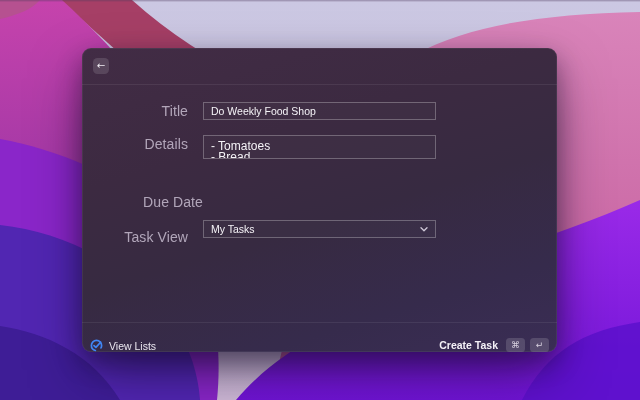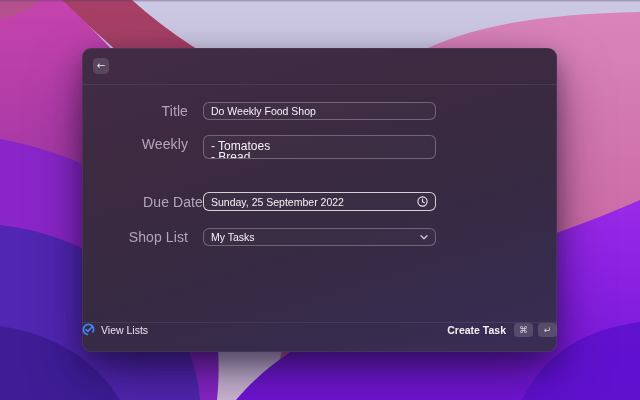--- a/index.html
+++ b/index.html
@@ -35,50 +35,50 @@
     font-size:14px;line-height:11px;color:rgba(223,213,231,.72);
     letter-spacing:.1px;
   }
   .lbl-title{top:58px;}
   .lbl-details{top:91px;}
   .lbl-due{top:149px;padding-left:15px;}
   .lbl-task{top:184px;}
 
   .box{
     position:absolute;left:121px;width:233px;box-sizing:border-box;
-    border:1px solid rgba(255,255,255,.27);border-radius:6px;
+    border:1px solid rgba(255,255,255,.27);border-radius:0;
     background:rgba(255,255,255,.02);color:#f5f3f7;
   }
   .title-input{
     top:54px;height:18px;padding:0 7px;
     font-size:10.5px;font-weight:500;font-family:inherit;outline:none;
   }
   .details-area{
     top:87px;height:24px;padding:5px 7px 3px 7px;
     font-size:12px;font-weight:500;line-height:11px;font-family:inherit;
     resize:none;overflow:hidden;outline:none;
   }
   .due-box{
     top:144px;height:19px;display:flex;align-items:center;
     padding:0 7px;font-size:10.5px;font-weight:500;
     border-color:rgba(255,255,255,.78);cursor:pointer;
   }
   .task-box{
-    top:180px;height:18px;display:flex;align-items:center;
+    top:172px;height:18px;display:flex;align-items:center;
     padding:0 7px;font-size:10.5px;font-weight:500;cursor:pointer;
   }
   .box .grow{flex:1;white-space:nowrap;overflow:hidden;}
   .trail-icon{flex:0 0 auto;display:flex;align-items:center;margin-left:4px;}
 
   
   .footer{
     position:absolute;left:0;right:0;bottom:0;height:30px;
     border-top:1px solid rgba(255,255,255,.075);
-    display:flex;align-items:flex-start;justify-content:space-between;
-    padding:0 0;box-sizing:border-box;
+    display:flex;align-items:flex-end;justify-content:space-between;
+    padding:0 8px;box-sizing:border-box;
   }
   .foot-left,.foot-right{display:flex;align-items:center;background:none;border:none;padding:0;cursor:pointer;}
   .foot-left{gap:6px;}
   .foot-right{gap:5px;}
   .view-lists-label{font-size:10.5px;color:#e9e5ee;}
   .create-task-label{font-size:10.5px;font-weight:700;color:#f4f1f7;margin-right:3px;}
   .kbd{
     min-width:15px;height:14px;padding:0 2px;border-radius:3.5px;
     background:rgba(255,255,255,.15);color:#d9d2e0;
     font-size:9px;line-height:14px;text-align:center;
@@ -132,37 +132,28 @@
 
   <div class="titlebar">
     <button class="back-btn">
       <span>←</span>
     </button>
   </div>
 
   <div class="field-label lbl-title">Title</div>
   <input class="box title-input" type="text" value="Do Weekly Food Shop" style="">
 
-  <div class="field-label lbl-details">Weekly</div>
+  <div class="field-label lbl-details">Details</div>
   <textarea class="box details-area" style="">- Tomatoes
 - Bread
 - Cabbage</textarea>
 
   <div class="field-label lbl-due">Due Date</div>
-  <div class="box due-box">
-    <span class="grow">Sunday, 25 September 2022</span>
-    <span class="trail-icon">
-      <svg width="11" height="11" viewBox="0 0 11 11">
-        <circle cx="5.5" cy="5.5" r="4.6" fill="none" stroke="#ece8f0" stroke-width="1.1"></circle>
-        <path d="M5.5,3.1 L5.5,5.7 L7.4,6.7" fill="none" stroke="#ece8f0" stroke-width="1.1" stroke-linecap="round" stroke-linejoin="round"></path>
-      </svg>
-    </span>
-  </div>
 
-  <div class="field-label lbl-task">Shop List</div>
+  <div class="field-label lbl-task">Task View</div>
   <div class="box task-box">
     <span class="grow">My Tasks</span>
     <span class="trail-icon">
       <svg width="8" height="5" viewBox="0 0 8 5">
         <path d="M1,0.8 L4,3.8 L7,0.8" fill="none" stroke="#cfc8d8" stroke-width="1.3" stroke-linecap="round" stroke-linejoin="round"></path>
       </svg>
     </span>
   </div>
 
   <div class="footer">

